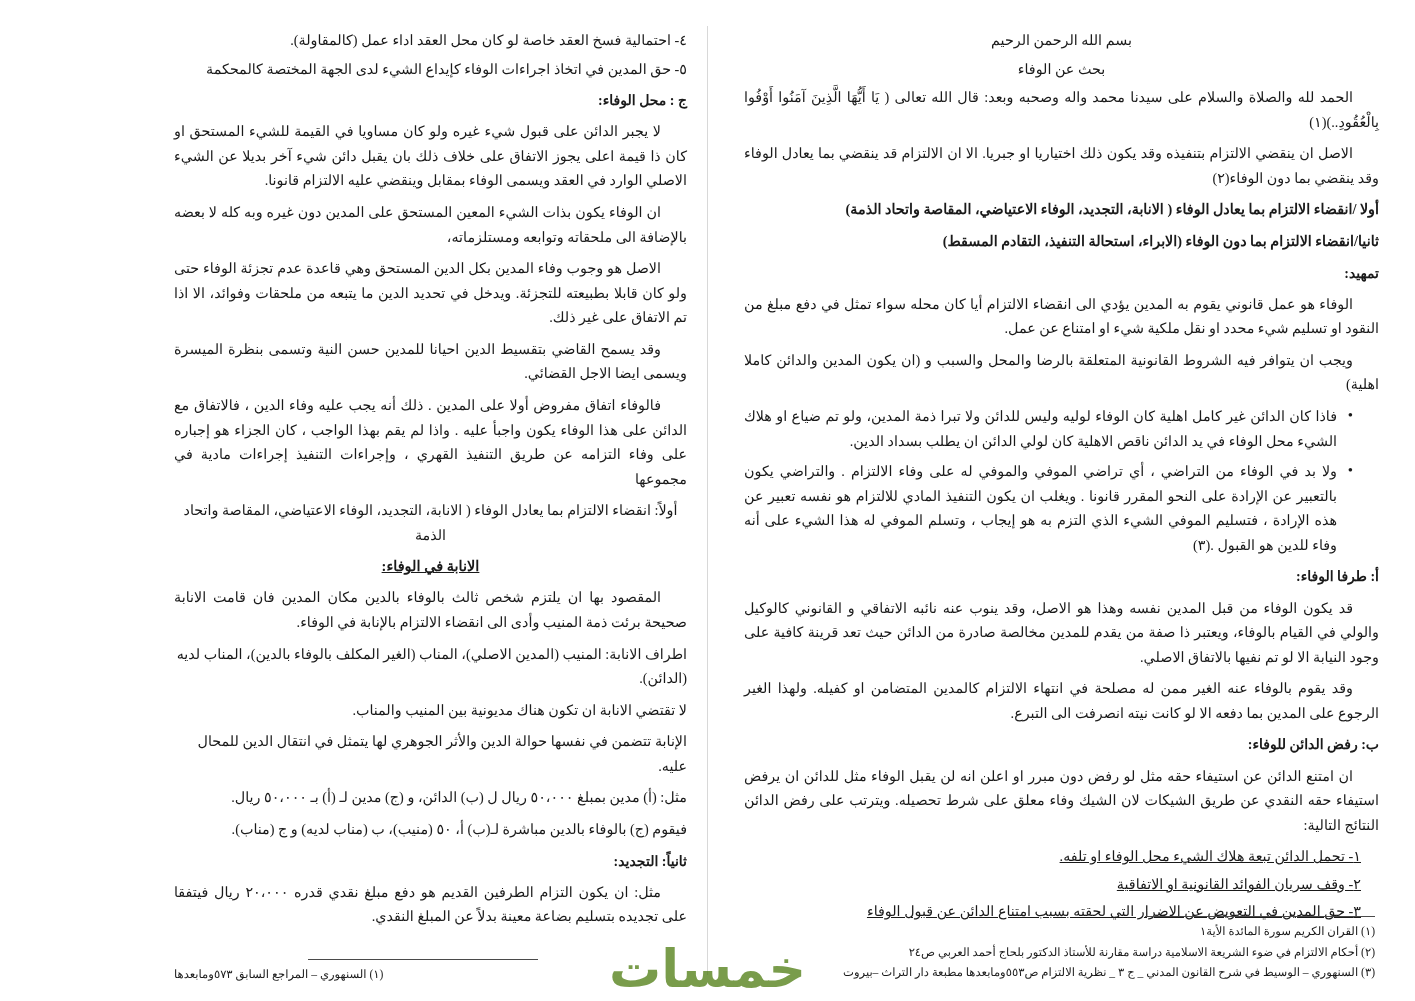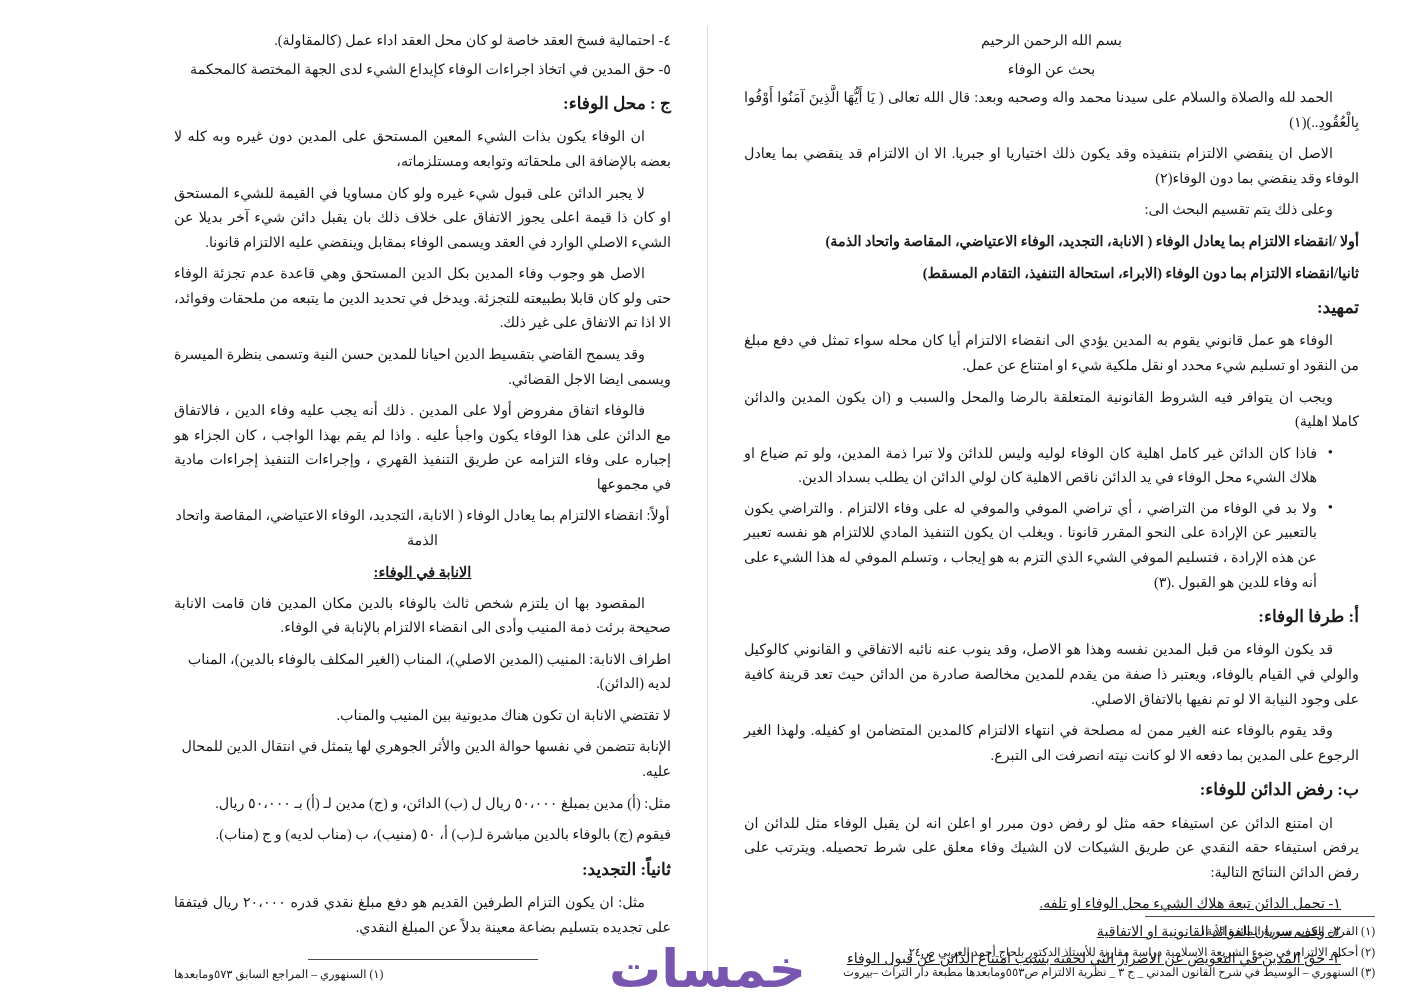--- a/index.html
+++ b/index.html
@@ -24,26 +24,26 @@
     box-sizing: border-box;
   }
   
   .col {
     box-sizing: border-box;
     position: relative;
     padding: 28px 34px 14px 34px;
   }
   .col-right {
     width: 707px;
-    padding-right: 56px;
+    padding-right: 36px;
     padding-left: 36px;
   }
   .col-left {
     width: 576px;
-    padding-right: 36px;
+    padding-right: 20px;
     padding-left: 42px;
     border-right: 1px solid transparent;
   }
   .divider {
     position: absolute;
     top: 26px;
     bottom: 26px;
     right: 707px;
     width: 1px;
     background: #d8d8d8;
@@ -64,21 +64,21 @@
   .bold {
     font-weight: bold;
   }
   .head-line {
     text-align: center;
     font-size: 14.3px;
     margin-bottom: 4px;
   }
   .section-title {
     font-weight: bold;
-    font-size: 17px;
+    font-size: 14px;
     margin: 8px 0 6px 0;
     text-align: right;
   }
   .title-center {
     font-weight: bold;
     font-size: 14.5px;
     text-align: center;
     margin: 5px 0 6px 0;
     text-decoration: underline;
   }
@@ -151,21 +151,21 @@
     line-height: 1.6;
     margin: 0;
     text-align: left;
   }
   .watermark {
     position: absolute;
     bottom: 2px;
     left: 50%;
     transform: translateX(-50%);
     font-size: 52px;
-    color: #4c1d95;
+    color: #4d7c0f;
     font-weight: bold;
     letter-spacing: 2px;
     opacity: 0.75;
     font-family: "DejaVu Sans", "Liberation Sans", sans-serif;
     pointer-events: none;
     user-select: none;
     white-space: nowrap;
   }
   .tight {
     margin-bottom: 4px;
@@ -178,21 +178,20 @@
 
   <div class="divider"></div>
 
   <div class="col col-right">
 
     <p class="head-line">بسم الله الرحمن الرحيم</p>
     <p class="head-line">بحث عن الوفاء</p>
 
     <p class="indent">الحمد لله والصلاة والسلام على سيدنا محمد واله وصحبه وبعد: قال الله تعالى ( يَا أَيُّهَا الَّذِينَ آمَنُوا أَوْفُوا بِالْعُقُودِ..)(١)</p>
     <p class="indent">الاصل ان ينقضي الالتزام بتنفيذه وقد يكون ذلك اختياريا او جبريا. الا ان الالتزام قد ينقضي بما يعادل الوفاء وقد ينقضي بما دون الوفاء(٢)</p>
-    <p class="indent">وعلى ذلك يتم تقسيم البحث الى:</p>
 
     <p class="bold right">أولا /انقضاء الالتزام بما يعادل الوفاء ( الانابة، التجديد، الوفاء الاعتياضي، المقاصة واتحاد الذمة)</p>
     <p class="bold right">ثانيا/انقضاء الالتزام بما دون الوفاء (الابراء، استحالة التنفيذ، التقادم المسقط)</p>
 
     <p class="section-title">تمهيد:</p>
     <p class="indent">الوفاء هو عمل قانوني يقوم به المدين يؤدي الى انقضاء الالتزام أيا كان محله سواء تمثل في دفع مبلغ من النقود او تسليم شيء محدد او نقل ملكية شيء او امتناع عن عمل.</p>
     <p class="indent">ويجب ان يتوافر فيه الشروط القانونية المتعلقة بالرضا والمحل والسبب و (ان يكون المدين والدائن كاملا اهلية)</p>
 
     <ul class="bullet-list">
       <li>فاذا كان الدائن غير كامل اهلية كان الوفاء لوليه وليس للدائن ولا تبرا ذمة المدين، ولو تم ضياع او هلاك الشيء محل الوفاء في يد الدائن ناقص الاهلية كان لولي الدائن ان يطلب بسداد الدين.</li>
@@ -221,22 +220,22 @@
 
   </div>
 
   <div class="col col-left">
 
     <p class="right tight">٤- احتمالية فسخ العقد خاصة لو كان محل العقد اداء عمل (كالمقاولة).</p>
     <p class="right tight">٥- حق المدين في اتخاذ اجراءات الوفاء كإيداع الشيء لدى الجهة المختصة كالمحكمة</p>
 
     <p class="section-title">ج : محل الوفاء:</p>
 
+    <p class="indent">لا يجبر الدائن على قبول شيء غيره ولو كان مساويا في القيمة للشيء المستحق او كان ذا قيمة اعلى يجوز الاتفاق على خلاف ذلك بان يقبل دائن شيء آخر بديلا عن الشيء الاصلي الوارد في العقد ويسمى الوفاء بمقابل وينقضي عليه الالتزام قانونا.</p>
     <p class="indent">ان الوفاء يكون بذات الشيء المعين المستحق على المدين دون غيره وبه كله لا بعضه بالإضافة الى ملحقاته وتوابعه ومستلزماته،</p>
-    <p class="indent">لا يجبر الدائن على قبول شيء غيره ولو كان مساويا في القيمة للشيء المستحق او كان ذا قيمة اعلى يجوز الاتفاق على خلاف ذلك بان يقبل دائن شيء آخر بديلا عن الشيء الاصلي الوارد في العقد ويسمى الوفاء بمقابل وينقضي عليه الالتزام قانونا.</p>
     <p class="indent">الاصل هو وجوب وفاء المدين بكل الدين المستحق وهي قاعدة عدم تجزئة الوفاء حتى ولو كان قابلا بطبيعته للتجزئة. ويدخل في تحديد الدين ما يتبعه من ملحقات وفوائد، الا اذا تم الاتفاق على غير ذلك.</p>
     <p class="indent">وقد يسمح القاضي بتقسيط الدين احيانا للمدين حسن النية وتسمى بنظرة الميسرة ويسمى ايضا الاجل القضائي.</p>
     <p class="indent">فالوفاء اتفاق مفروض أولا على المدين . ذلك أنه يجب عليه وفاء الدين ، فالاتفاق مع الدائن على هذا الوفاء يكون واجبأ عليه . واذا لم يقم بهذا الواجب ، كان الجزاء هو إجباره على وفاء التزامه عن طريق التنفيذ القهري ، وإجراءات التنفيذ إجراءات مادية في مجموعها</p>
 
     <p class="center">أولاً: انقضاء الالتزام بما يعادل الوفاء ( الانابة، التجديد، الوفاء الاعتياضي، المقاصة واتحاد الذمة</p>
     <p class="title-center">الانابة في الوفاء:</p>
 
     <p class="indent">المقصود بها ان يلتزم شخص ثالث بالوفاء بالدين مكان المدين فان قامت الانابة صحيحة برئت ذمة المنيب وأدى الى انقضاء الالتزام بالإنابة في الوفاء.</p>
     <p class="right">اطراف الانابة: المنيب (المدين الاصلي)، المناب (الغير المكلف بالوفاء بالدين)، المناب لديه (الدائن).</p>
     <p class="right">لا تقتضي الانابة ان تكون هناك مديونية بين المنيب والمناب.</p>

